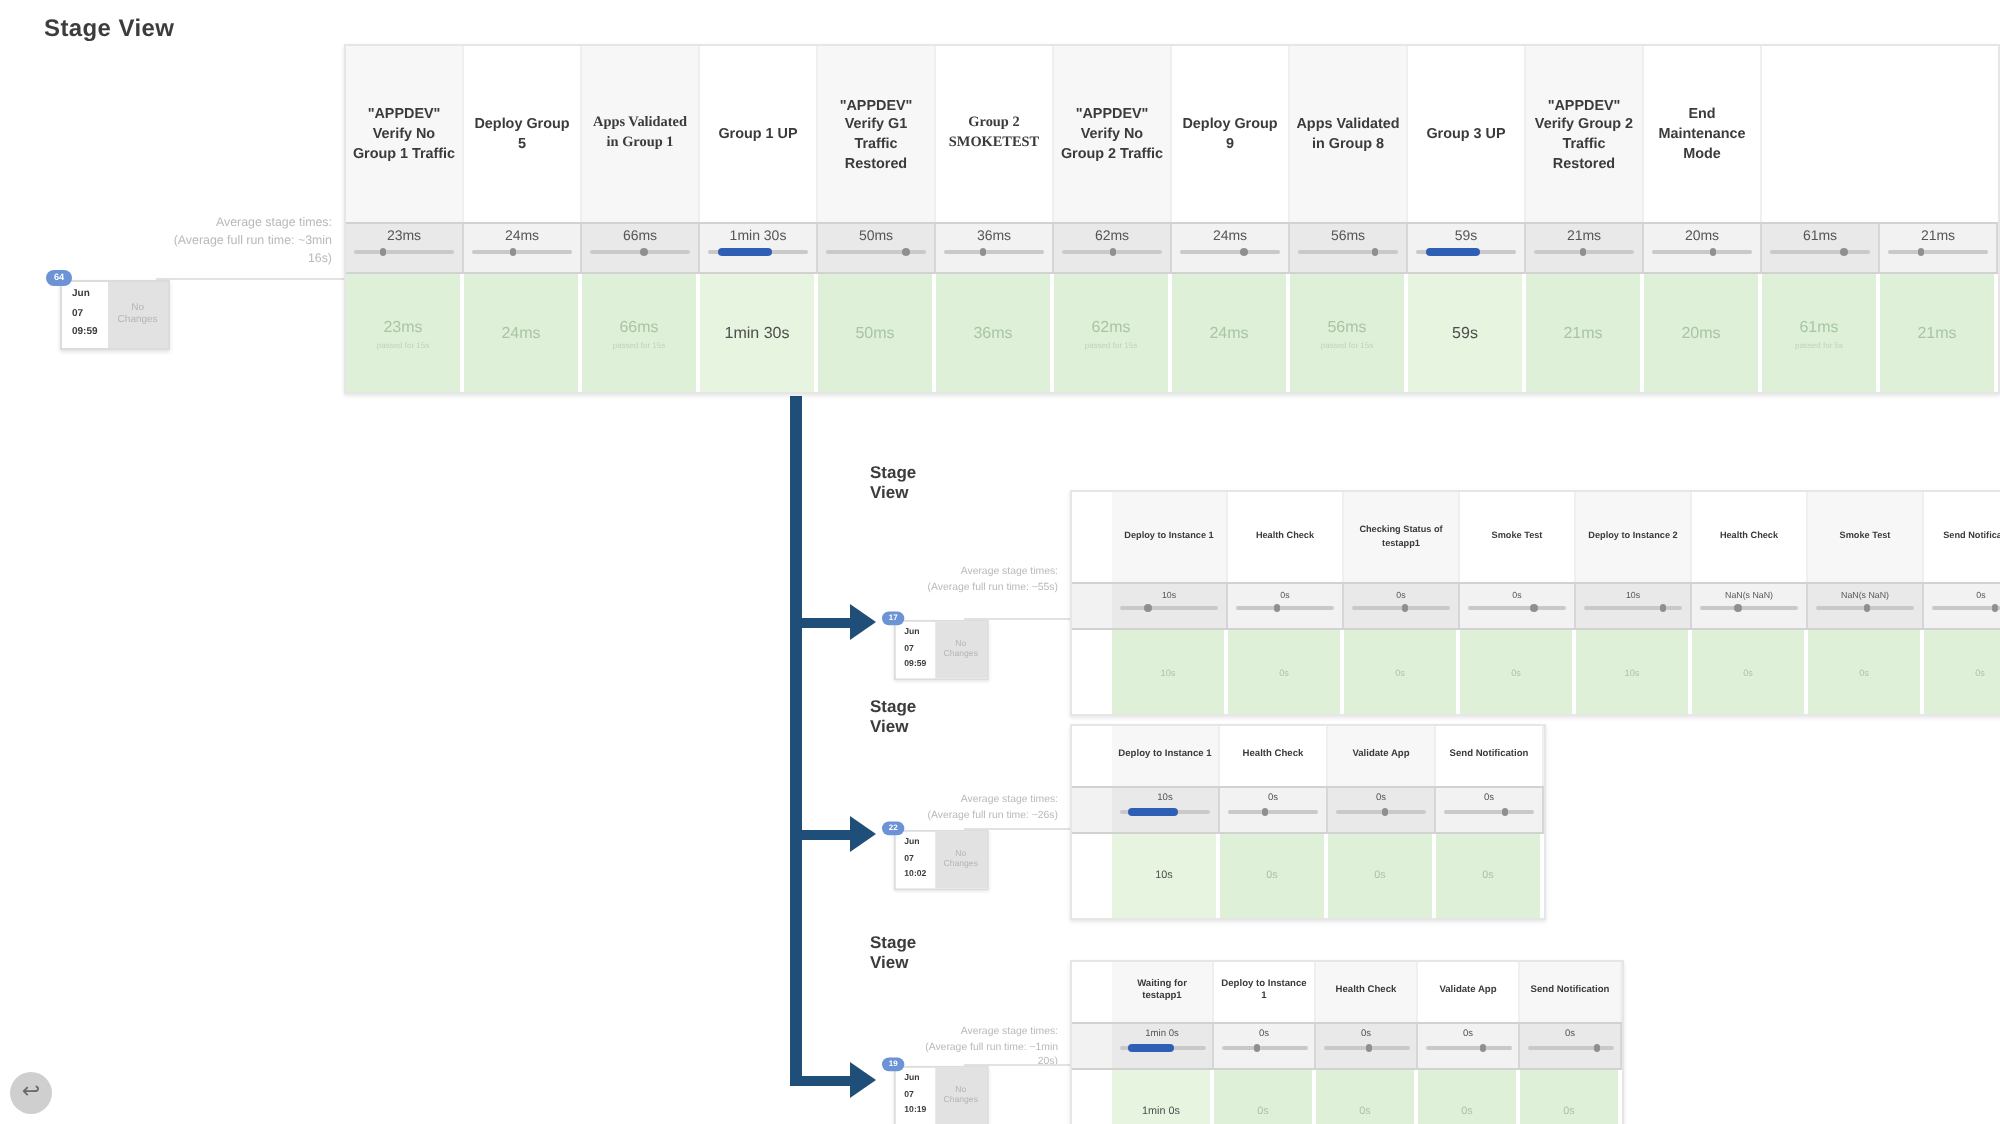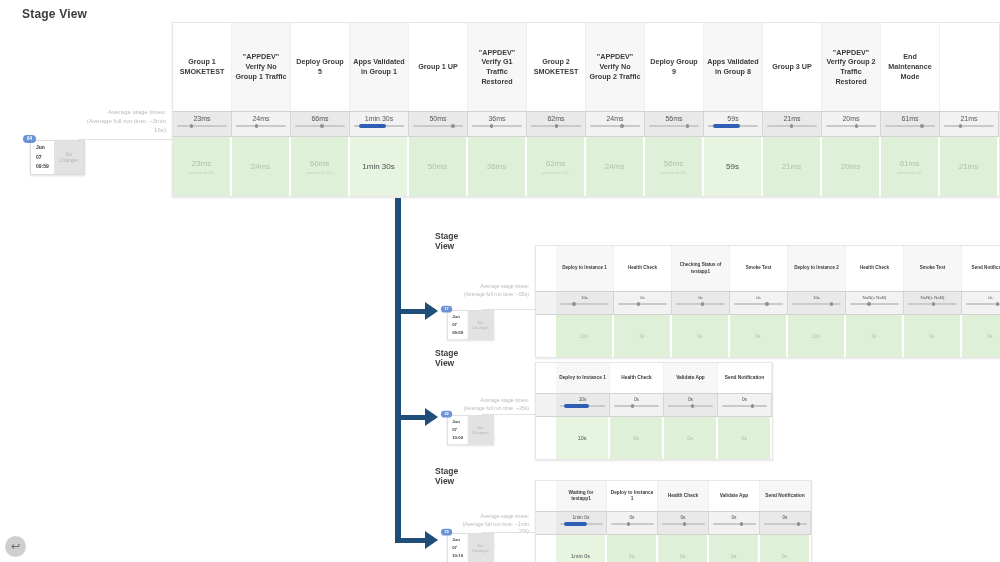--- a/index.html
+++ b/index.html
@@ -123,27 +123,26 @@
 <div id="views">
     <div class="sv" style="left: 0px; top: 0px;">
       <div class="sv-leftlabel" style="position: absolute; left: 20px; top: 108px; width: 146px; font-size: 6.2px;">
         <div>Average stage times:</div>
         <div>(Average full run time: ~3min</div>
         <div>16s)</div>
       </div>
       <div class="chip-line" style="left: 78px; top: 139px; width: 94px;"></div>
       <div class="table-wrap" style="position: absolute; left: 172px; top: 22px;">
         <div class="row hdr-row">
-          <div class="cell plain" style="width: 59px; flex: 0 0 59px; height: 88px; font-size: 7.2px; line-height: 1.35; padding: 0px 3px;">Group 1 SMOKETEST</div>
           <div class="cell alt" style="width: 59px; flex: 0 0 59px; height: 88px; font-size: 7.2px; line-height: 1.35; padding: 0px 3px;">"APPDEV" Verify No Group 1 Traffic</div>
           <div class="cell plain" style="width: 59px; flex: 0 0 59px; height: 88px; font-size: 7.2px; line-height: 1.35; padding: 0px 3px;">Deploy Group 5</div>
-          <div class="cell alt" style="width: 59px; flex: 0 0 59px; height: 88px; font-size: 7.2px; line-height: 1.35; padding: 0px 3px;">Apps Validated in Group 1</div>
+          <div class="cell alt" style="width: 59px; flex: 0 0 59px; height: 88px; font-size: 7.2px; line-height: 1.35; padding: 0px 3px; font-family: Liberation Serif, serif;">Apps Validated in Group 1</div>
           <div class="cell plain" style="width: 59px; flex: 0 0 59px; height: 88px; font-size: 7.2px; line-height: 1.35; padding: 0px 3px;">Group 1 UP</div>
           <div class="cell alt" style="width: 59px; flex: 0 0 59px; height: 88px; font-size: 7.2px; line-height: 1.35; padding: 0px 3px;">"APPDEV" Verify G1 Traffic Restored</div>
-          <div class="cell plain" style="width: 59px; flex: 0 0 59px; height: 88px; font-size: 7.2px; line-height: 1.35; padding: 0px 3px;">Group 2 SMOKETEST</div>
+          <div class="cell plain" style="width: 59px; flex: 0 0 59px; height: 88px; font-size: 7.2px; line-height: 1.35; padding: 0px 3px; font-family: Liberation Serif, serif;">Group 2 SMOKETEST</div>
           <div class="cell alt" style="width: 59px; flex: 0 0 59px; height: 88px; font-size: 7.2px; line-height: 1.35; padding: 0px 3px;">"APPDEV" Verify No Group 2 Traffic</div>
           <div class="cell plain" style="width: 59px; flex: 0 0 59px; height: 88px; font-size: 7.2px; line-height: 1.35; padding: 0px 3px;">Deploy Group 9</div>
           <div class="cell alt" style="width: 59px; flex: 0 0 59px; height: 88px; font-size: 7.2px; line-height: 1.35; padding: 0px 3px;">Apps Validated in Group 8</div>
           <div class="cell plain" style="width: 59px; flex: 0 0 59px; height: 88px; font-size: 7.2px; line-height: 1.35; padding: 0px 3px;">Group 3 UP</div>
           <div class="cell alt" style="width: 59px; flex: 0 0 59px; height: 88px; font-size: 7.2px; line-height: 1.35; padding: 0px 3px;">"APPDEV" Verify Group 2 Traffic Restored</div>
           <div class="cell plain" style="width: 59px; flex: 0 0 59px; height: 88px; font-size: 7.2px; line-height: 1.35; padding: 0px 3px;">End Maintenance Mode</div>
         </div>
         <div class="row avg-row">
           <div class="cell alt" style="width: 59px; flex: 0 0 59px; height: 24px;">
             <span style="font-size: 7px;">23ms</span>

